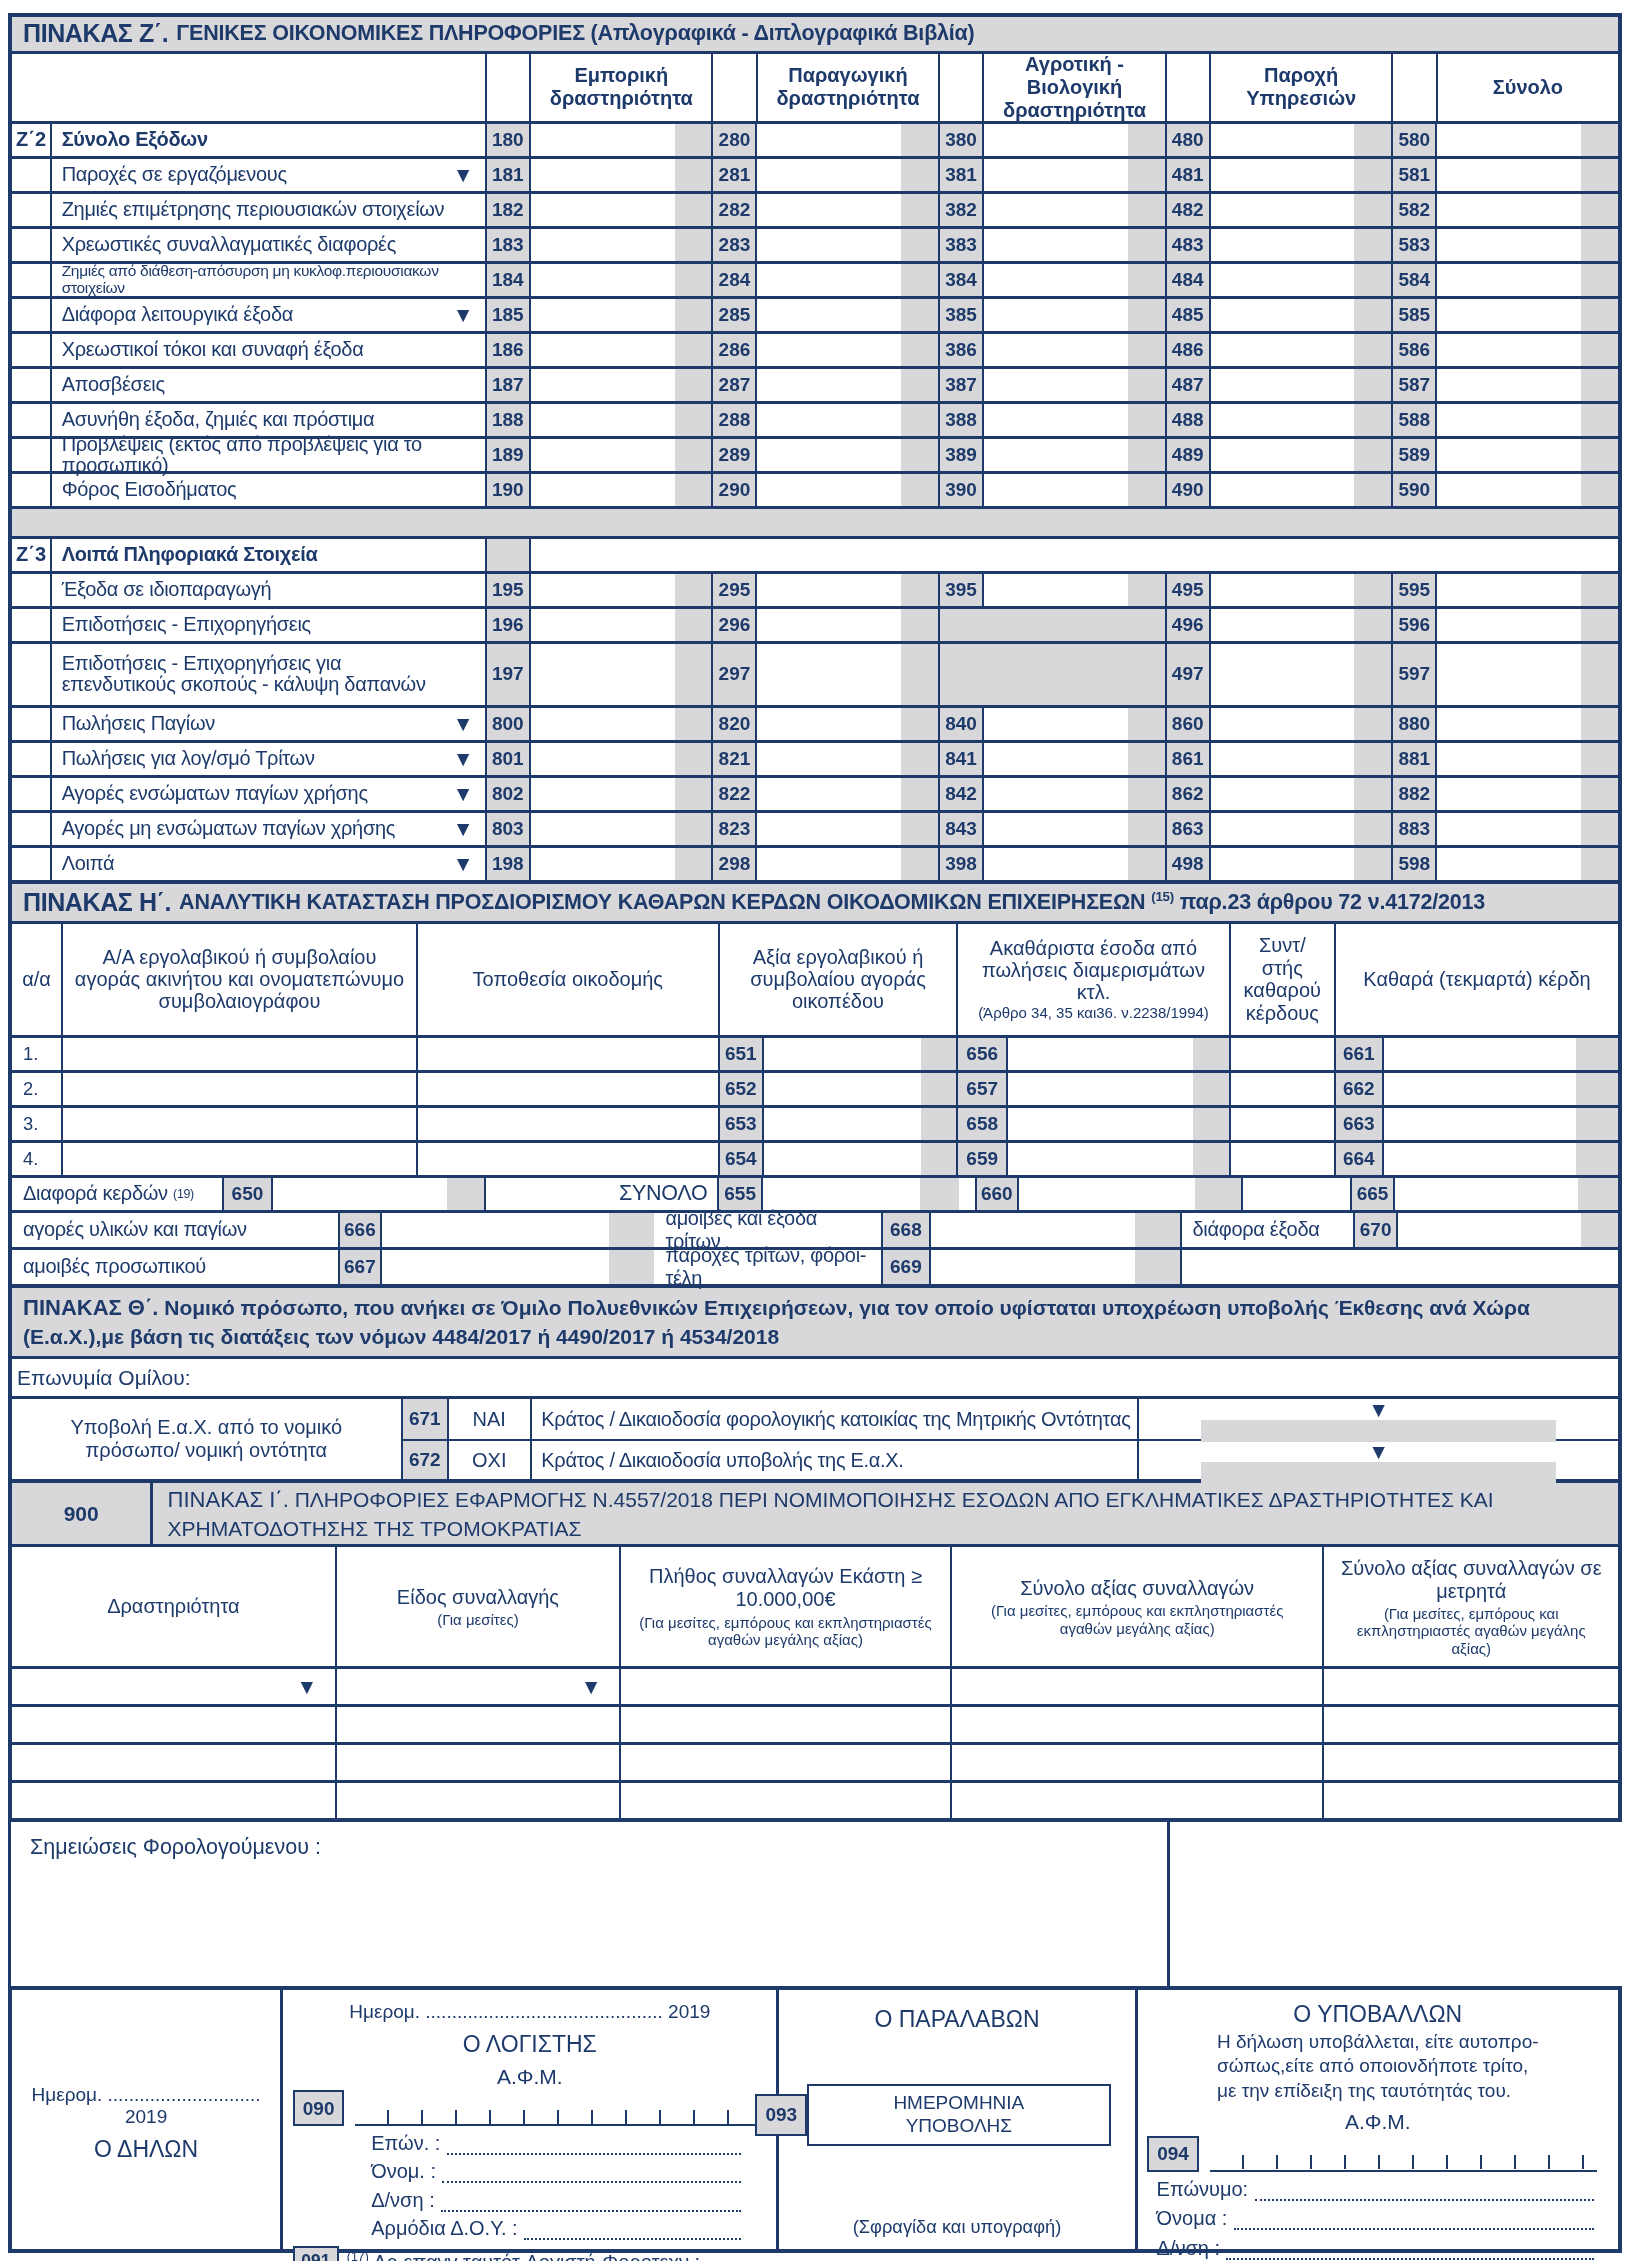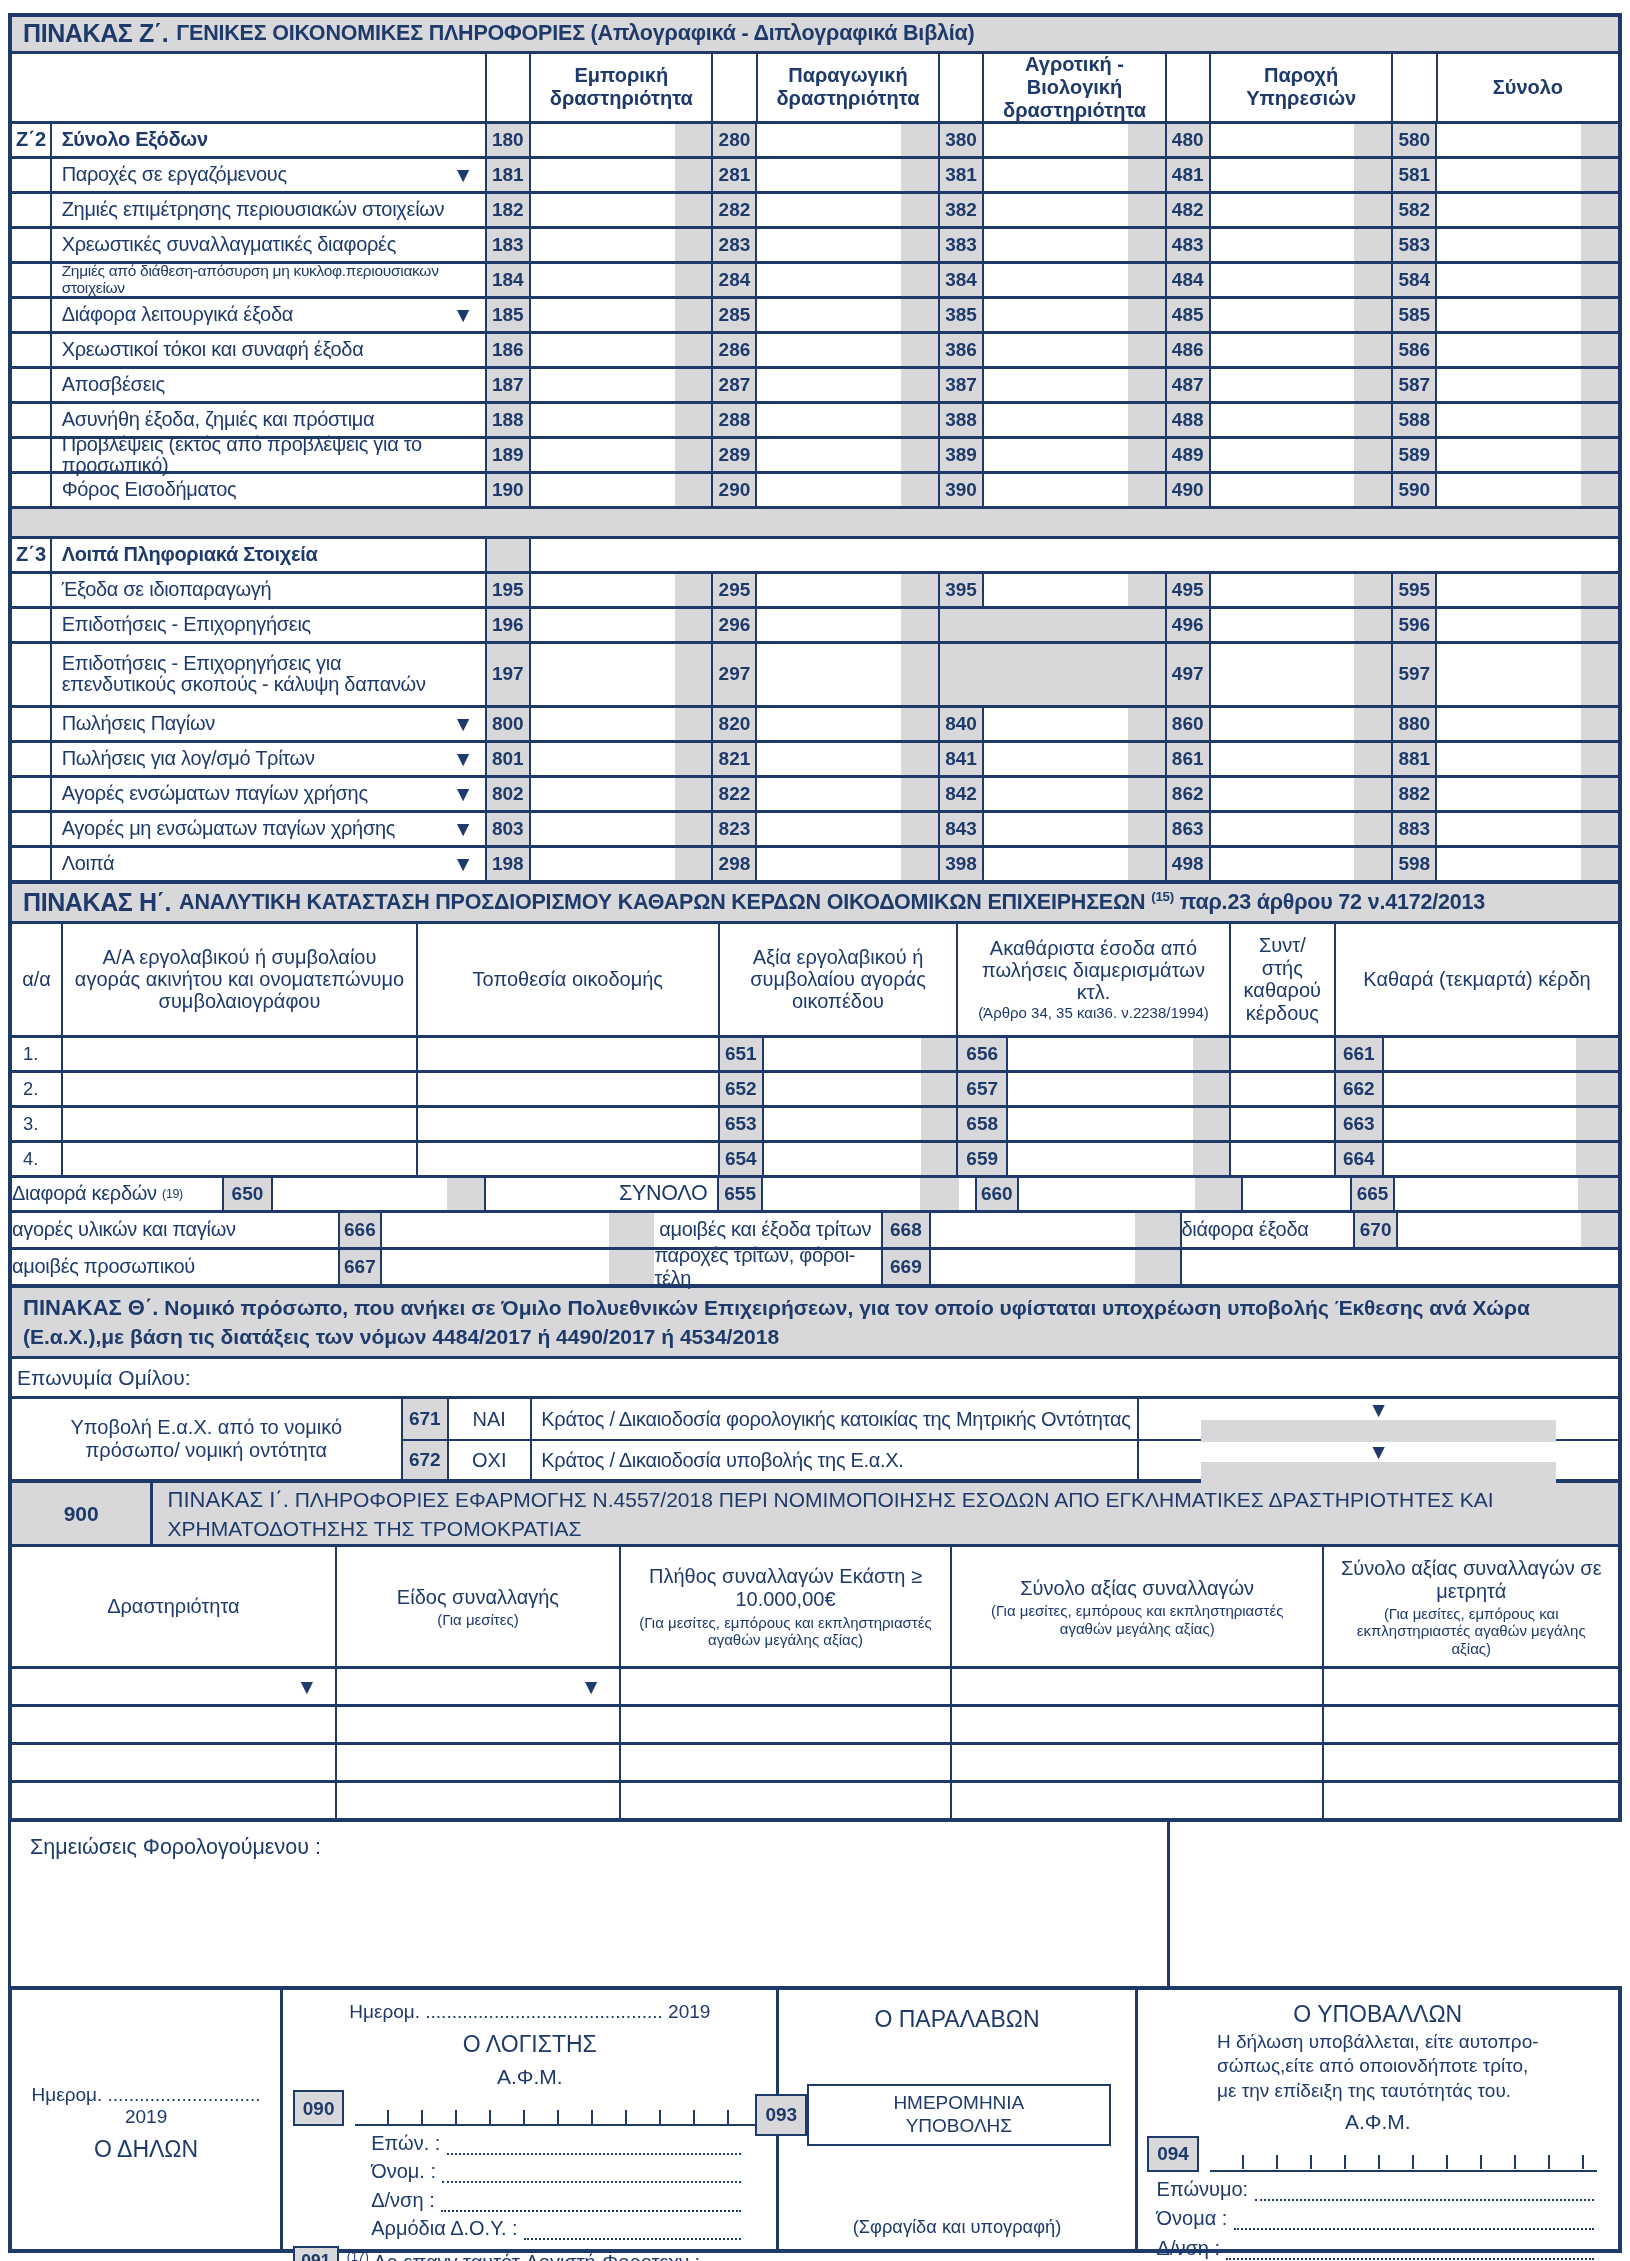--- a/index.html
+++ b/index.html
@@ -40,21 +40,21 @@
   .hbar{ height:40px; }
   .hhead{ display:flex; height:111px; }
   .hhead > div{ border-left:2.4px solid var(--navy); display:flex; flex-direction:column; align-items:center; justify-content:center; text-align:center; font-size:20px; line-height:1.12; padding:3.2px 8px; }
   .hhead > div:first-child{ border-left:none; }
   .hsub{ font-size:15px; margin-top:1px; }
   .hrow{ display:flex; height:35px; border-top:3.2px solid var(--navy); }
   .hrow .c{ border-left:2.4px solid var(--navy); }
   .hrow .nc{ display:flex; align-items:center; padding-left:11px; font-size:18.3px; }
   .gcode{ background:var(--gray); display:flex; align-items:center; justify-content:center; font-weight:bold; font-size:19px; }
   .gs{ background:var(--gray); }
-  .rlabel{ display:flex; align-items:center; font-size:20px; letter-spacing:-0.3px; }
+  .rlabel{ display:flex; align-items:center; padding-left:11px; font-size:20px; letter-spacing:-0.3px; }
   .rlabel.right{ justify-content:flex-end; padding-right:9.6px; }
   .sum{ font-size:21.5px; }
   
   .thbar{ min-height:68px; padding:6.4px 11px; border-bottom:3.2px solid var(--navy); display:flex; align-items:center; }
   .thbar .btxt{ font-weight:bold; font-size:21px; line-height:1.3; }
   .throw-ep{ height:37px; display:flex; align-items:center; padding-left:5px; font-size:21px; }
   .thrg{ display:flex; border-top:3.2px solid var(--navy); }
   .thside{ width:24.2%; display:flex; align-items:center; justify-content:center; text-align:center; font-size:20px; line-height:1.15; padding:3.2px 16px; }
   .thrr{ flex:1; }
   .throw{ display:flex; height:40px; }

